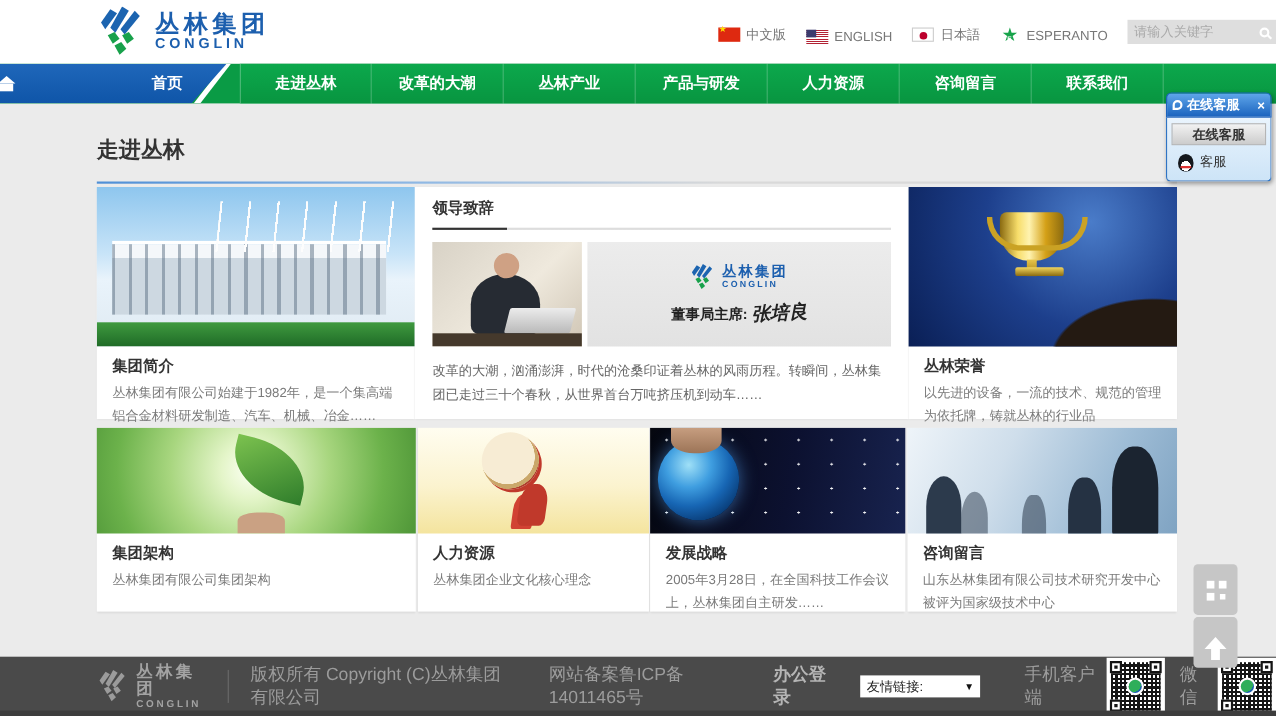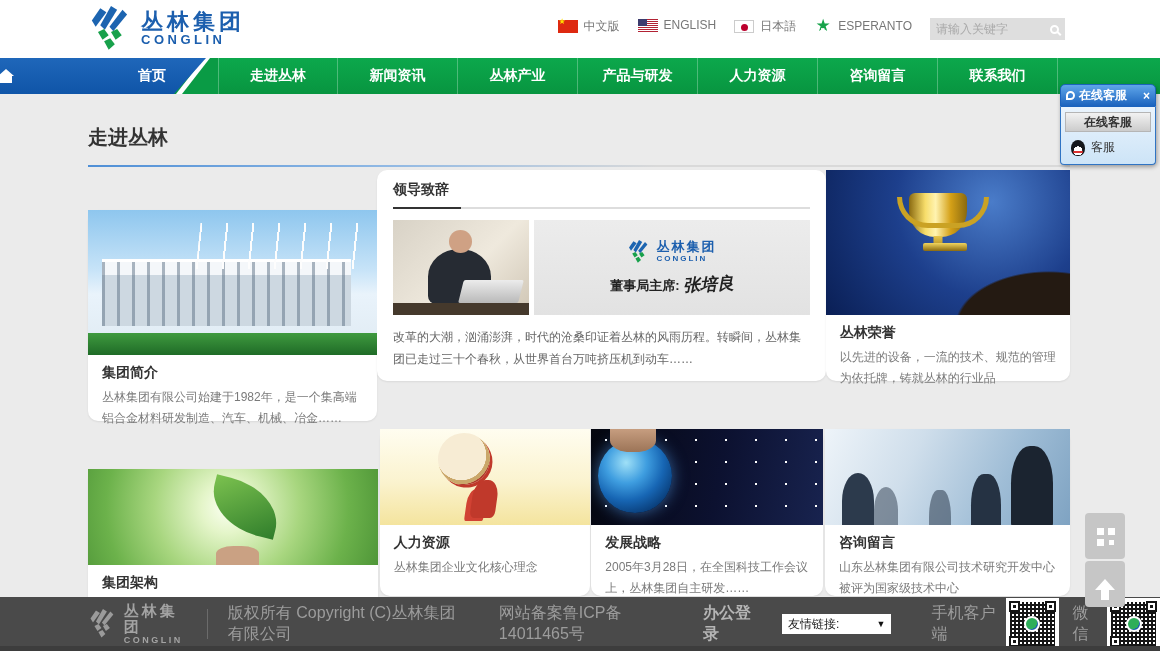--- a/index.html
+++ b/index.html
@@ -5,21 +5,21 @@
   * { margin:0; padding:0; box-sizing:border-box; }
   html,body { font-family:"Liberation Sans","DejaVu Sans",sans-serif; }
   body { width:1160px; height:651px; position:relative; overflow:hidden; background:#ebebeb; }
 
   
   .hdr { height:58px; background:#fff; display:flex; align-items:center; padding:0 0 0 88px; position:relative; }
   .brand { display:flex; align-items:center; gap:7px; }
   .brand svg { width:46px; height:46px; }
   .brand-txt .cn { font-size:22px; font-weight:bold; color:#1c5fae; letter-spacing:4px; line-height:22px; }
   .brand-txt .en { font-size:13px; font-weight:bold; color:#1c5fae; letter-spacing:3.5px; line-height:14px; }
-  .hdr-right { margin-left:auto; display:flex; align-items:flex-start; gap:18px; padding-right:95px; }
+  .hdr-right { margin-left:auto; display:flex; align-items:flex-end; gap:18px; }
   .lang { display:flex; align-items:center; gap:6px; font-size:12px; color:#777; cursor:pointer; }
   .flag { width:20px; height:13px; display:inline-block; position:relative; flex:none; }
   .flag-cn { background:#de2910; }
   .flag-cn::before { content:"★"; position:absolute; left:1px; top:-3px; color:#ffde00; font-size:8px; }
   .flag-us { background:repeating-linear-gradient(0deg,#b22234 0 1px,#fff 1px 2px); }
   .flag-us::before { content:""; position:absolute; left:0; top:0; width:9px; height:7px; background:#3c3b6e; }
   .flag-jp { background:#fff; border:1px solid #ccc; }
   .flag-jp::before { content:""; position:absolute; left:6px; top:3px; width:7px; height:7px; border-radius:50%; background:#bc002d; }
   .esp { width:18px; height:16px; position:relative; color:#17a34a; font-size:17px; line-height:16px; text-align:center; flex:none; }
   .esp::after { content:"E"; position:absolute; left:6.5px; top:4px; font-size:6px; color:#fff; font-weight:bold; }
@@ -52,24 +52,24 @@
   .qq::after { content:""; position:absolute; left:2px; bottom:3px; width:10px; height:2px; background:#d33; border-radius:2px; }
   .sw-row span.lbl { font-size:12px; color:#333; }
 
   
   .main { width:982px; margin:0 0 0 88px; }
   .pg-title { font-size:20px; font-weight:bold; color:#333; padding-top:30px; line-height:27px; }
   .pg-rule { height:2px; margin-top:14px; background:linear-gradient(to right,#4f8fd6 0%,#8fb8e4 30%,#d9d9d9 58%,#d9d9d9 100%); }
   .row { display:flex; justify-content:space-between; }
   .row1 { margin-top:3px; }
   .row2 { margin-top:8px; }
-  .card { background:#fff; box-shadow:0 1px 2px rgba(0,0,0,.08); cursor:pointer;border-radius:10px; }
+  .card { background:#fff; box-shadow:0 1px 2px rgba(0,0,0,.08); cursor:pointer; }
   .row1 .card { height:211px; }
   .row2 .card { height:167px; }
-  .c-w272 { width:290px;margin-top:40px; } .c-w450 { width:450px; } .c-w245 { width:245px; }
+  .c-w272 { width:290px; } .c-w450 { width:450px; } .c-w245 { width:245px; }
   .c-w210 { width:210px; } .c-w232 { width:232px; }
   .ph { position:relative; overflow:hidden; }
   .row1 .ph { height:145px; }
   .row2 .ph { height:96px; }
   .card-bd { padding:9px 14px 0; }
   .card-bd h3 { font-size:14px; color:#333; margin-bottom:5px; }
   .card-bd p { font-size:12px; color:#7a7a7a; line-height:1.75; }
 
   
   .c-leader { padding:11px 16px; }
@@ -189,21 +189,21 @@
 </header>
 
 <nav class="nav">
   <div class="nav-home">
     <span class="home-ic"></span>
     <span>首页</span>
   </div>
   <div class="nav-sep-white"></div>
   <div class="nav-items">
     <div class="nav-it">走进丛林</div>
-    <div class="nav-it">新闻资讯</div>
+    <div class="nav-it">改革的大潮</div>
     <div class="nav-it">丛林产业</div>
     <div class="nav-it">产品与研发</div>
     <div class="nav-it">人力资源</div>
     <div class="nav-it">咨询留言</div>
     <div class="nav-it">联系我们</div>
     <div class="nav-fill"></div>
   </div>
 </nav>
 
 <div class="sw">

